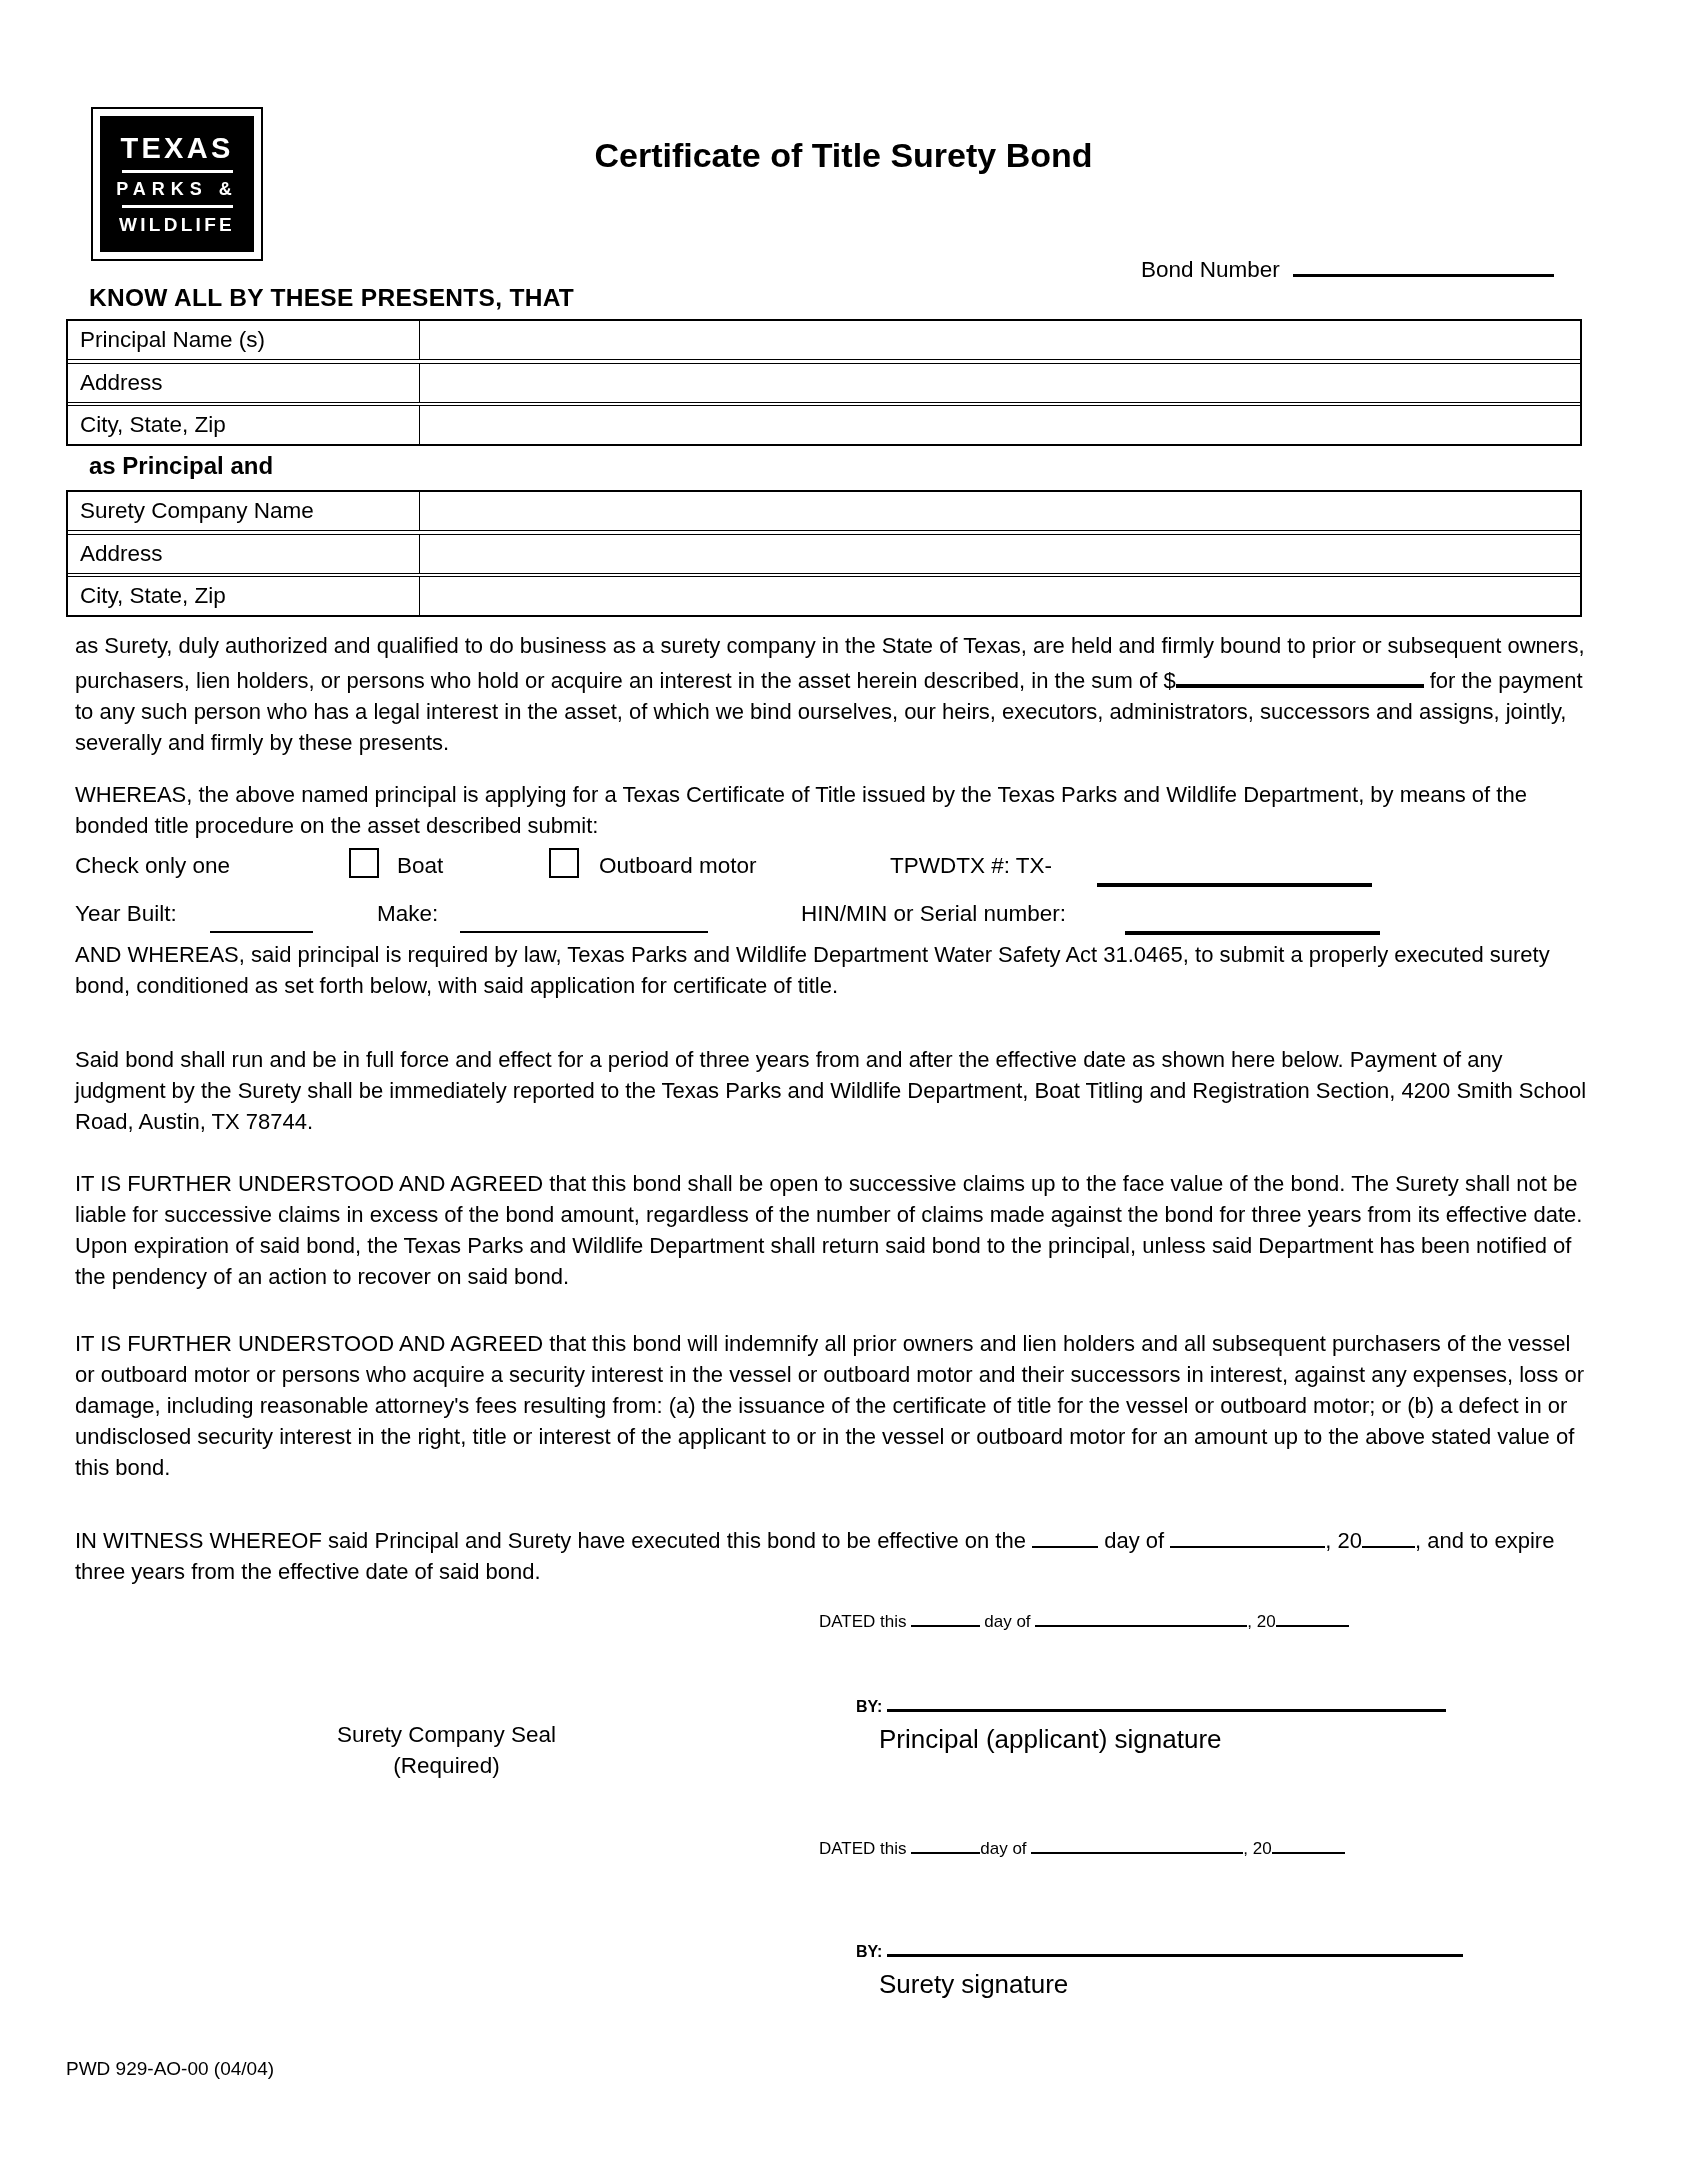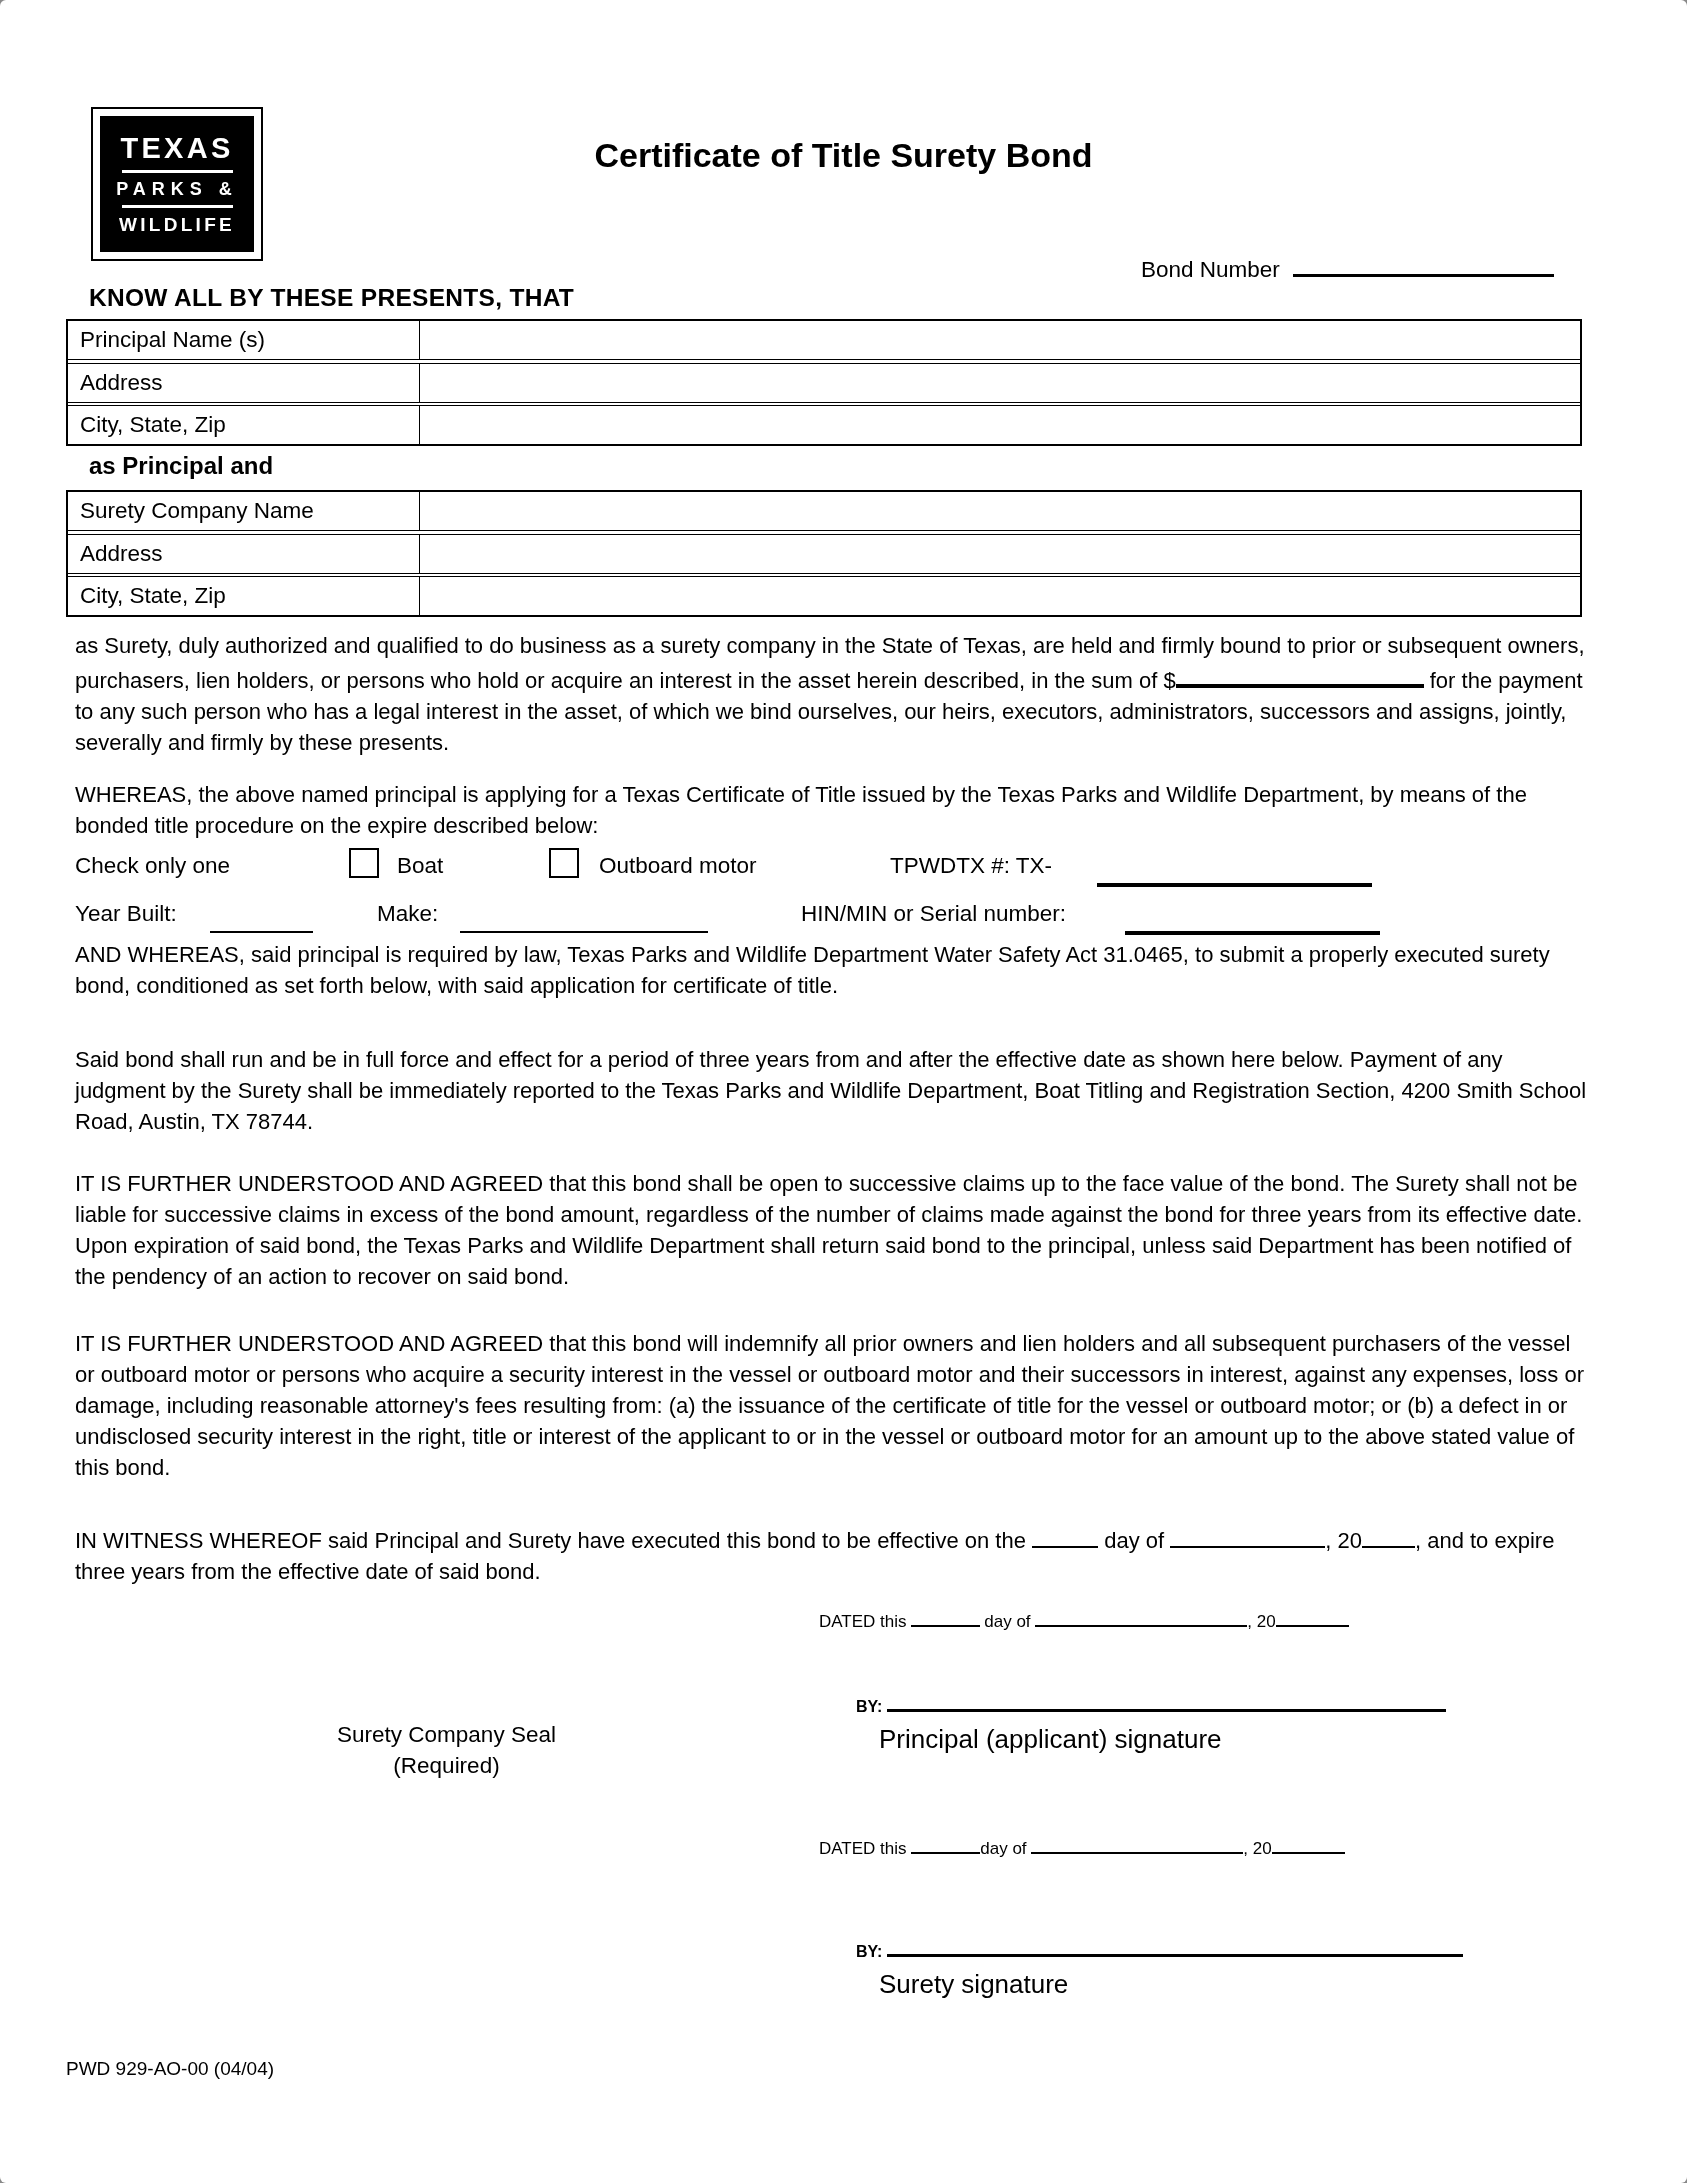--- a/index.html
+++ b/index.html
@@ -2,21 +2,20 @@
 <html style="font-size:10.6px"><head>
 <meta charset="utf-8">
 <style>
   html,body{margin:0;padding:0;background:#888;}
   .page{
     position:relative;
     width:1687px;height:2183px;
     background:#fff;color:#000;
     font-family:"Liberation Sans","DejaVu Sans",sans-serif;
     overflow:hidden;
-    border-radius:6px;
   }
   
   .logo{
     position:absolute;left:91px;top:107px;width:172px;height:154px;
     border:2.6px solid #000;background:#fff;box-sizing:border-box;
     padding:6.6px;
   }
   .logo-inner{
     width:100%;height:100%;background:#000;color:#fff;
     display:flex;flex-direction:column;justify-content:center;align-items:center;
@@ -136,21 +135,21 @@
     </div>
     <div class="fsep"></div>
     <div class="frow">
       <div class="fcell-label">City, State, Zip</div>
       <div class="fcell-value"></div>
     </div>
   </div>
 
   <p class="para" style="top:630px;"><span>as Surety, duly authorized and qualified to do business as a surety company in the State of Texas, are held and firmly bound to prior or subsequent owners, purchasers, lien holders, or persons who hold or acquire an interest in the asset herein described, in the sum of $</span><span class="iblank thick" style="width:248px;"></span> <span>for the payment to any such person who has a legal interest in the asset, of which we bind ourselves, our heirs, executors, administrators, successors and assigns, jointly, severally and firmly by these presents.</span></p>
 
-  <p class="para" style="top:779px;">WHEREAS, the above named principal is applying for a Texas Certificate of Title issued by the Texas Parks and Wildlife Department, by means of the bonded title procedure on the expire described below:</p>
+  <p class="para" style="top:779px;">WHEREAS, the above named principal is applying for a Texas Certificate of Title issued by the Texas Parks and Wildlife Department, by means of the bonded title procedure on the asset described submit:</p>
 
   <div class="fieldrow" style="top:848px;">
     <span class="lbl" style="left:75px;">Check only one</span>
     <span class="checkbox" style="left:349px;"></span>
     <span class="lbl" style="left:397px;">Boat</span>
     <span class="checkbox" style="left:549px;"></span>
     <span class="lbl" style="left:599px;">Outboard motor</span>
     <span class="lbl" style="left:890px;">TPWDTX #: TX-</span>
     <span class="ublank thick" style="left:1097px;width:275px;"></span>
   </div>

